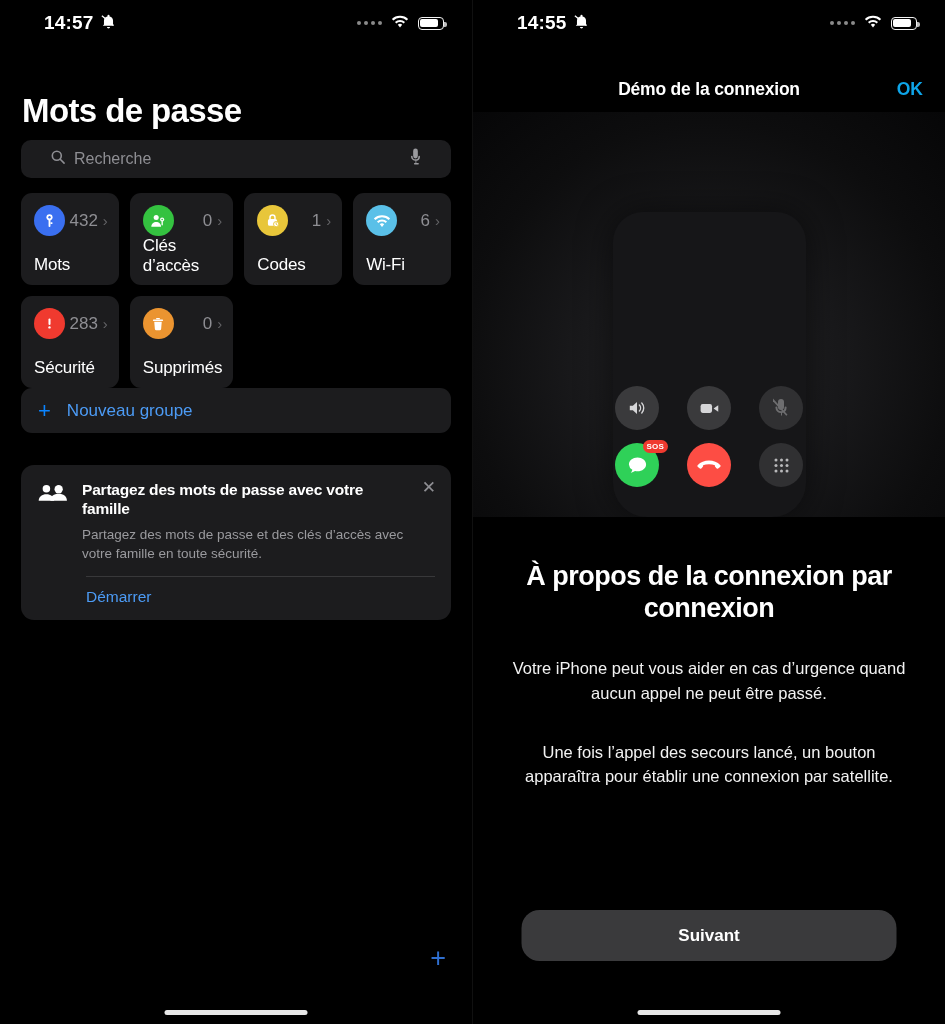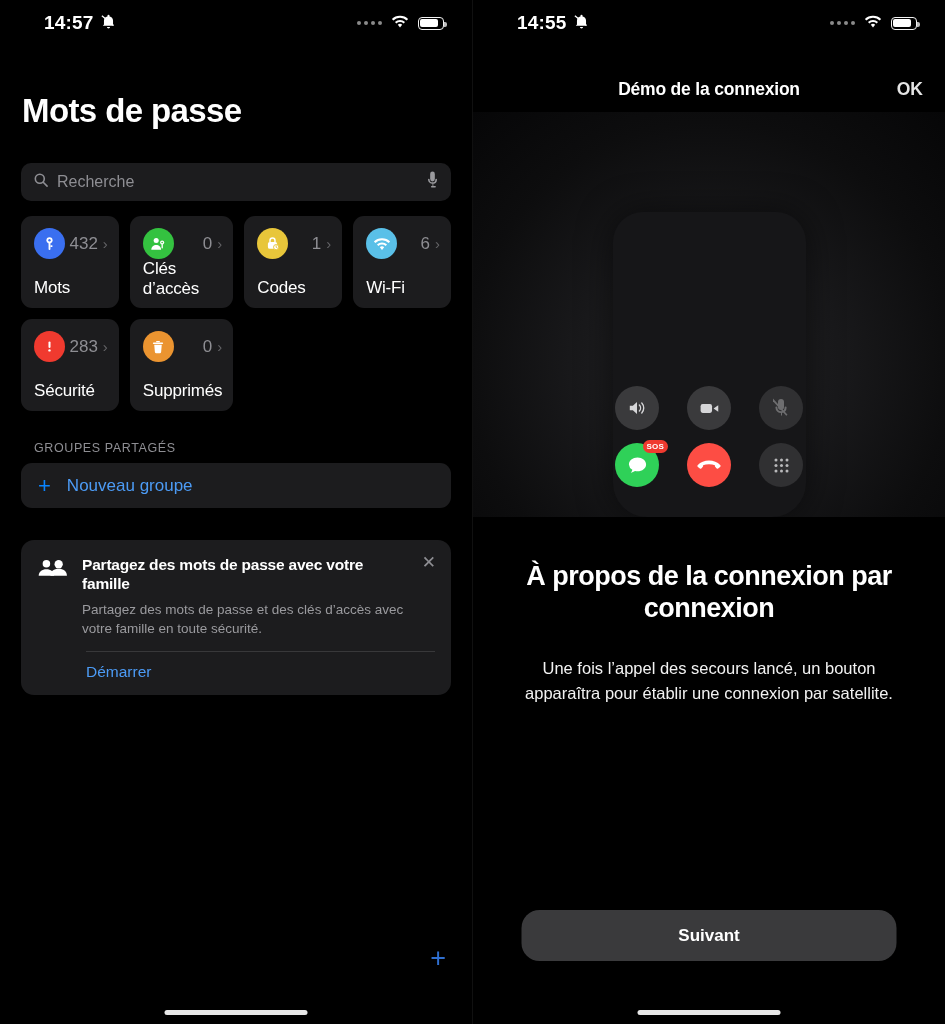--- a/index.html
+++ b/index.html
@@ -46,23 +46,23 @@
   .batt i{ display:block;height:100%;width:82%;background:#fff;border-radius:2px; }
 
   
   .page-title{
     font-size:33px; font-weight:700; letter-spacing:-.6px;
     padding:46px 0 0 22px;
   }
 
   
   .search{
-    margin:33px 21px 0 21px; height:38px; background:#1c1c1e;
+    margin:10px 21px 0 21px; height:38px; background:#1c1c1e;
     border-radius:10px; display:flex; align-items:center;
-    padding:0 12px; gap:8px;
+    padding:0 29px; gap:8px;
   }
   .search-ph{ font-size:16px; color:#8e8e93; flex:1; }
 
   
   .grid{
     margin:15px 21px 0 21px; display:grid;
     grid-template-columns:1fr 1fr 1fr 1fr; gap:11px;
   }
   .cat-card{
     background:#1c1c1e; border-radius:11px; height:92px;
@@ -125,21 +125,21 @@
     position:absolute; bottom:9px; left:50%; transform:translateX(-50%);
     width:143px; height:5px; border-radius:3px; background:#e8e8e8;
   }
   .navbar{
     height:46px; margin-top:20px; display:flex; align-items:center;
     justify-content:center; position:relative; padding:0 22px;
   }
   .nav-title{ font-size:17.5px; font-weight:600; letter-spacing:-.2px; }
   .nav-ok{
     position:absolute; right:22px; top:50%; transform:translateY(-50%);
-    color:#e5e5e5; font-size:17.5px; font-weight:600;
+    color:#0ea5e9; font-size:17.5px; font-weight:600;
   }
 
   .demo-stage{
     height:405px; width:100%;
     background:
       radial-gradient(circle at 50% 62%, #242426 0%, #19191b 38%, #0d0d0e 70%, #060607 100%);
     display:flex; align-items:flex-end; justify-content:center;
     position:relative; overflow:hidden;
   }
   .mini-phone{
@@ -339,21 +339,20 @@
           <span class="cat-count">
             <span class="cat-num">0</span>
             <span class="chev">›</span>
           </span>
         </div>
         <div class="cat-label">Supprimés</div>
       </div>
 
     </div>
 
-    <div class="sec-head">GROUPES PARTAGÉS</div>
 
     <div class="row-card">
       <span class="plus-ic">+</span>
       <span class="row-link">Nouveau groupe</span>
     </div>
 
     <div class="promo">
       <span class="promo-x">✕</span>
       <div class="promo-top">
         <span style="padding-top:2px">
@@ -468,20 +467,21 @@
                 <circle cx="15.8" cy="15.8" r="1.6"></circle>
             </svg>
           </span>
         </div>
 
       </div>
     </div>
 
     <div class="info-wrap">
       <div class="info-title">À propos de la connexion par connexion</div>
+      <p class="info-p">Votre iPhone peut vous aider en cas d’urgence quand aucun appel ne peut être passé.</p>
       <p class="info-p">Une fois l’appel des secours lancé, un bouton apparaîtra pour établir une connexion par satellite.</p>
     </div>
 
     <button class="next-btn">Suivant</button>
     <div class="home-ind"></div>
   </div>
 
 </div>
 
 </body></html>

